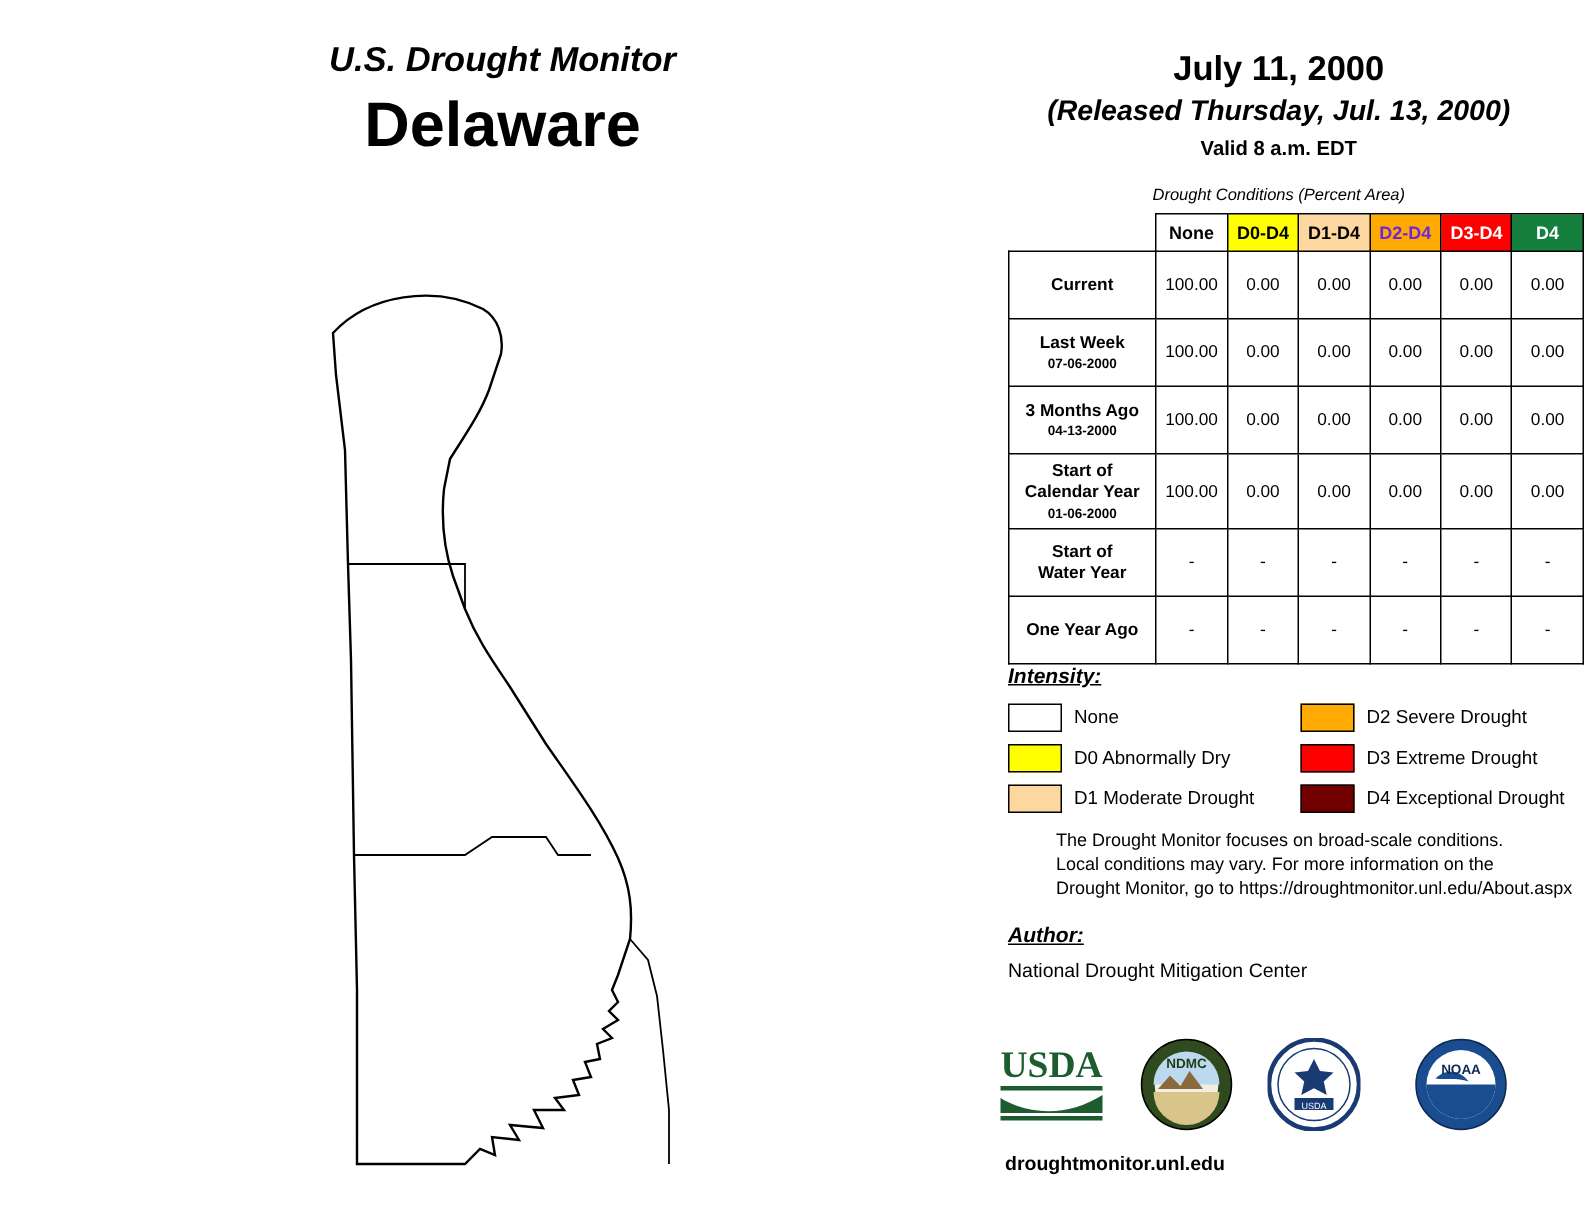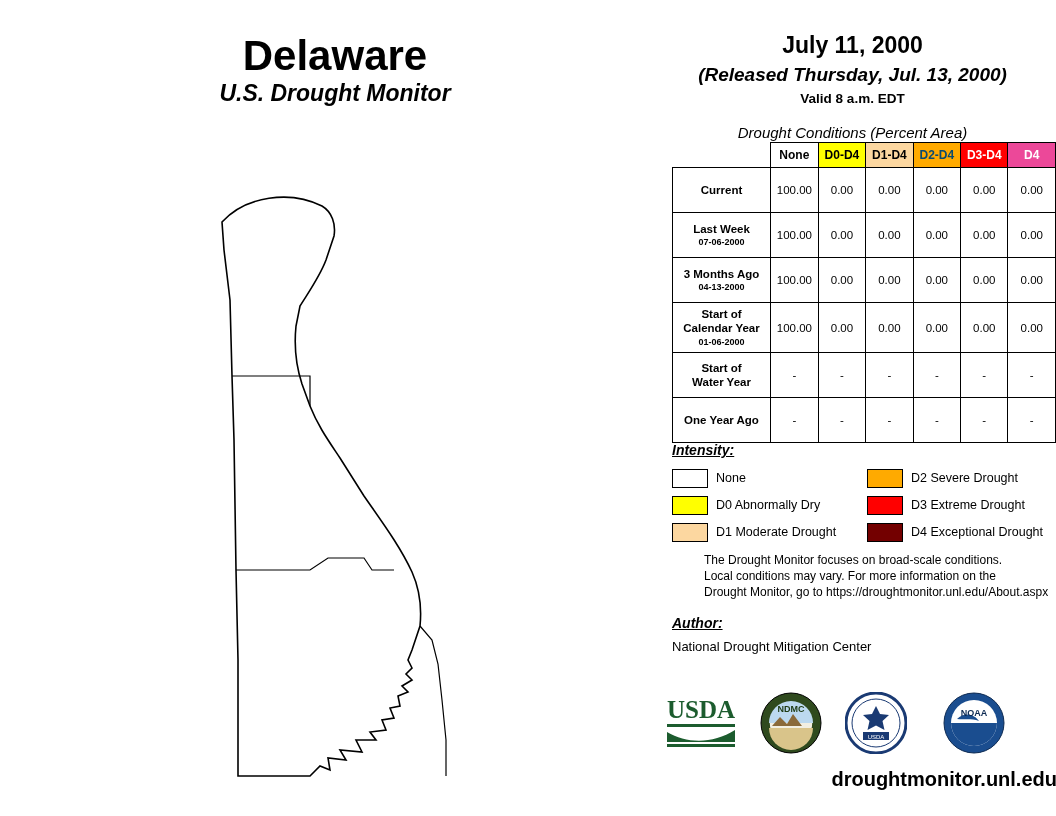--- a/index.html
+++ b/index.html
@@ -60,21 +60,21 @@
   }
 
   
   #table-caption {
     position: absolute;
     left: 670px;
     top: 124px;
     width: 365px;
     text-align: center;
     font-style: italic;
-    font-size: 15px;
+    font-size: 11px;
   }
   #cond-table {
     position: absolute;
     left: 672px;
     top: 142px;
     border-collapse: collapse;
     font-size: 11px;
   }
   #cond-table td, #cond-table th {
     border: 1px solid #000;
@@ -192,61 +192,61 @@
     position: absolute;
     top: 0;
   }
   #logo-usda { left: 0px; }
   #logo-ndmc { left: 95px; }
   #logo-usda-seal { left: 180px; }
   #logo-noaa { left: 278px; }
 
   #url {
     position: absolute;
-    left: 692px;
+    left: 670px;
     top: 768px;
     width: 365px;
-    text-align: right;
-    font-weight: bold;
-    font-size: 20px;
+    text-align: left;
+    font-weight: bold;
+    font-size: 13px;
   }
 
   
   #map {
     position: absolute;
     left: 150px;
     top: 140px;
   }
 </style>
 </head>
 <body>
 
 <div id="title-block">
+  <div id="title-main">U.S. Drought Monitor</div>
   <div id="title-state">Delaware</div>
-  <div id="title-main">U.S. Drought Monitor</div>
 </div>
 
 <div id="date-block">
   <div id="date-main">July 11, 2000</div>
   <div id="date-released">(Released Thursday, Jul. 13, 2000)</div>
   <div id="date-valid">Valid 8 a.m. EDT</div>
 </div>
 
 <div id="table-caption">Drought Conditions (Percent Area)</div>
 
 <table id="cond-table">
   <thead>
     <tr>
       <th class="corner"></th>
     <th style="background: rgb(255, 255, 255); color: rgb(0, 0, 0);">None</th>
         <th style="background: rgb(255, 255, 0); color: rgb(0, 0, 0);">D0-D4</th>
         <th style="background: rgb(252, 215, 160); color: rgb(0, 0, 0); margin-left: 28px;">D1-D4</th>
-        <th style="background: rgb(255, 170, 0); color: #0c4a6e;">D2-D4</th>
+        <th style="background: rgb(255, 170, 0); color: #6d28d9;">D2-D4</th>
         <th style="background: rgb(255, 0, 0); color: rgb(255, 255, 255); margin-top: 48px;">D3-D4</th>
-        <th style="background: #ec4899; color: rgb(255, 255, 255);">D4</th>
+        <th style="background: #15803d; color: rgb(255, 255, 255);">D4</th>
       </tr>
   </thead>
   <tbody>
       <tr>
         <td class="rowlabel">Current</td>
         <td class="val">100.00</td>
         <td class="val">0.00</td>
         <td class="val">0.00</td>
         <td class="val">0.00</td>
         <td class="val">0.00</td>

